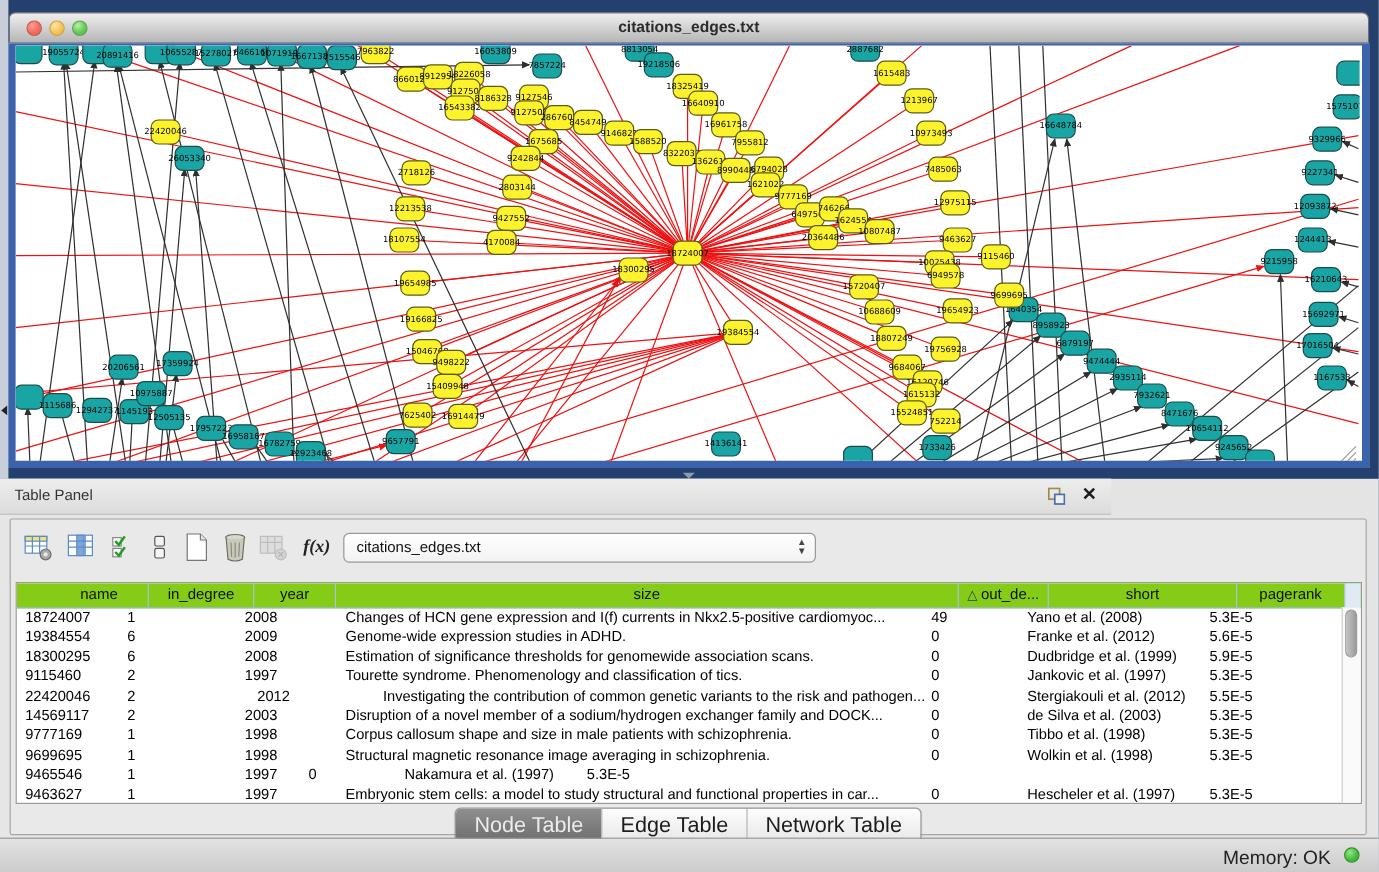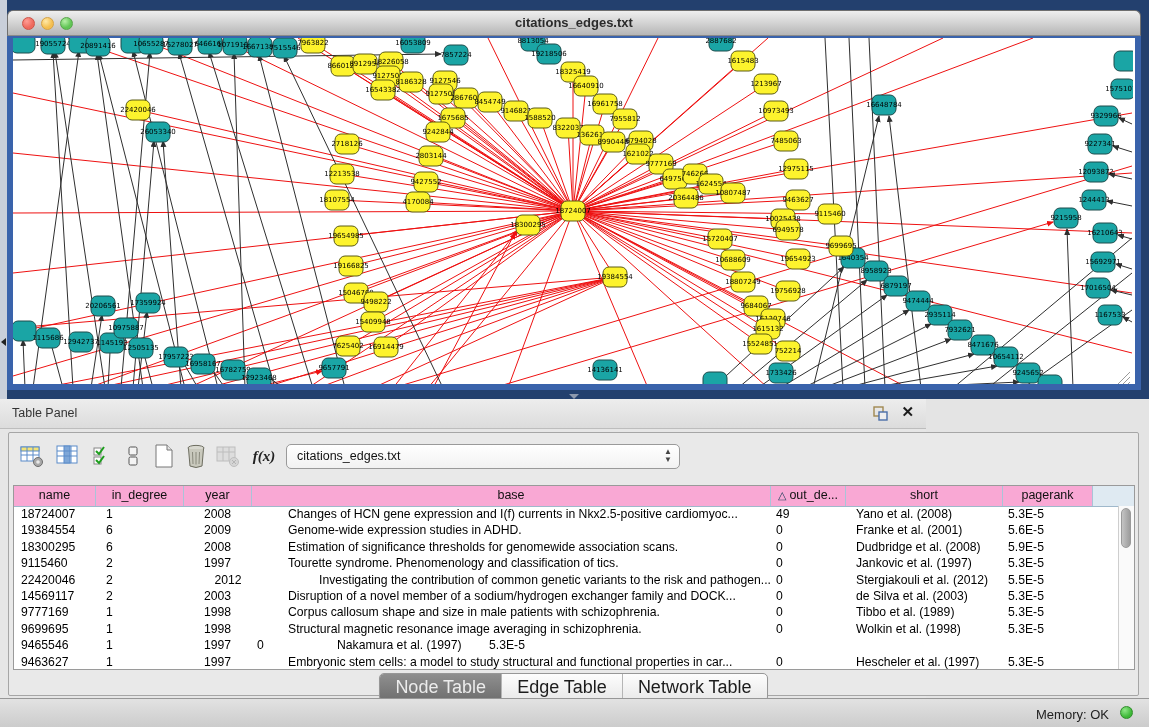--- a/index.html
+++ b/index.html
@@ -42,21 +42,21 @@
   .tbtn{position:absolute;top:8px;width:30px;height:30px;border:none;background:transparent;padding:2px;cursor:pointer;}
   .tbtn svg{display:block;}
   .fx{font-family:"Liberation Serif",serif;font-style:italic;font-weight:bold;font-size:15px;color:#222;}
   .dropdown{position:absolute;left:277px;top:11px;width:394px;height:25px;box-sizing:border-box;
     border:1px solid #9a9a9a;border-radius:5px;background:linear-gradient(#ffffff,#f2f2f2);
     font-size:12.5px;color:#111;line-height:23px;padding-left:10px;cursor:pointer;}
   .dd-arrows{position:absolute;right:7px;top:3px;font-size:8px;color:#444;line-height:8px;text-align:center;}
   
   #tbl{position:absolute;left:4px;top:52px;width:1122px;height:185px;background:#fff;
     border:1px solid #9a9a9a;box-sizing:border-box;overflow:hidden;}
-  #thead{display:flex;height:20px;background:#f9a8d4;border-bottom:1px solid #9fb8cb;}
+  #thead{display:flex;height:20px;background:#84cc16;border-bottom:1px solid #9fb8cb;padding-left:28px;}
   .th{box-sizing:border-box;border-right:1px solid #a9c4d8;font-size:12.5px;color:#111;
     text-align:center;line-height:19px;white-space:nowrap;overflow:hidden;cursor:pointer;}
   .th .sortmark{color:#24425e;font-size:11px;margin-right:3px;}
   .th.blank{border-right:none;background:#dfeaf2;flex:1;}
   #tbody{position:absolute;left:0;top:20px;right:16px;bottom:0;overflow:hidden;}
   .trow{display:flex;height:16.4px;cursor:default;}
   .td{box-sizing:border-box;font-size:12.2px;color:#000;white-space:nowrap;overflow:hidden;line-height:16px;}
   
   #vscroll{position:absolute;right:0;top:20px;bottom:0;width:15px;background:#fafafa;border-left:1px solid #cecece;}
   #vthumb{position:absolute;left:2px;top:2px;width:10px;height:40px;border-radius:6px;
@@ -65,21 +65,21 @@
   #tabs{position:absolute;left:0;right:0;top:240px;text-align:center;}
   .seg{display:inline-flex;border:1px solid #979797;border-radius:5px;overflow:hidden;
     background:linear-gradient(#fdfdfd,#e8e8e8);box-shadow:0 1px 1px rgba(0,0,0,.15);}
   .seg button{border:none;background:transparent;font-size:18px;padding:3px 15px;color:#1c1c1c;
     font-family:"Liberation Sans",sans-serif;border-left:1px solid #b5b5b5;cursor:pointer;}
   .seg button:first-child{border-left:none;}
   .seg button.active{background:linear-gradient(#8f8f8f,#6e6e6e);color:#ececec;}
   
   #statusbar{position:absolute;left:0;top:698px;width:1149px;height:29px;
     background:linear-gradient(#e2e2e2,#cbcbcb);border-top:1px solid #979797;}
-  #memlabel{position:absolute;right:40px;top:8px;font-size:13px;color:#222;}
+  #memlabel{position:absolute;right:40px;top:8px;font-size:16px;color:#222;}
   #memdot{position:absolute;right:16px;top:7px;width:13px;height:13px;border-radius:50%;
     background:radial-gradient(circle at 35% 30%,#8fe787,#3cb736 65%);border:1px solid #2f8d2a;box-sizing:border-box;cursor:pointer;}
 </style>
 </head>
 <body>
 
 <div id="desktop">
   <div id="leftstrip">
     <div id="collapse-arrow"></div>
   </div>
@@ -834,21 +834,21 @@
     <div class="dropdown">
       <span>citations_edges.txt</span>
       <span class="dd-arrows">▲<br>▼</span>
     </div>
 
     <div id="tbl">
       <div id="thead">
           <div class="th" style="width: 82px;">name</div>
           <div class="th" style="width: 88px;">in_degree</div>
           <div class="th" style="width: 68px;">year</div>
-          <div class="th" style="width: 519px;">base</div>
+          <div class="th" style="width: 519px;">size</div>
           <div class="th" style="width: 75px;"><span class="sortmark">△</span>out_de...</div>
           <div class="th" style="width: 157px;">short</div>
           <div class="th" style="width: 90px;">pagerank</div>
           <div class="th blank"></div>
         </div>
       <div id="tbody">
           <div class="trow">
             <div class="td" style="width: 82px; padding-left: 7px;">18724007</div>
             <div class="td" style="width: 88px; padding-left: 10px;">1</div>
             <div class="td" style="width: 68px; padding-left: 20px;">2008</div>
@@ -856,30 +856,30 @@
             <div class="td" style="width: 75px; padding-left: 5px;">49</div>
             <div class="td" style="width: 157px; padding-left: 10px;">Yano et al. (2008)</div>
             <div class="td" style="width: 90px; padding-left: 5px;">5.3E-5</div>
           </div>
           <div class="trow">
             <div class="td" style="width: 82px; padding-left: 7px;">19384554</div>
             <div class="td" style="width: 88px; padding-left: 10px;">6</div>
             <div class="td" style="width: 68px; padding-left: 20px;">2009</div>
             <div class="td" style="width: 519px; padding-left: 36px;">Genome-wide expression studies in ADHD.</div>
             <div class="td" style="width: 75px; padding-left: 5px;">0</div>
-            <div class="td" style="width: 157px; padding-left: 10px;">Franke et al. (2001)</div>
+            <div class="td" style="width: 157px; padding-left: 10px;">Franke et al. (2012)</div>
             <div class="td" style="width: 90px; padding-left: 5px;">5.6E-5</div>
           </div>
           <div class="trow">
             <div class="td" style="width: 82px; padding-left: 7px;">18300295</div>
             <div class="td" style="width: 88px; padding-left: 10px;">6</div>
             <div class="td" style="width: 68px; padding-left: 20px;">2008</div>
             <div class="td" style="width: 519px; padding-left: 36px;">Estimation of significance thresholds for genomewide association scans.</div>
             <div class="td" style="width: 75px; padding-left: 5px;">0</div>
-            <div class="td" style="width: 157px; padding-left: 10px;">Dudbridge et al. (2008)</div>
+            <div class="td" style="width: 157px; padding-left: 10px;">Dudbridge et al. (1999)</div>
             <div class="td" style="width: 90px; padding-left: 5px;">5.9E-5</div>
           </div>
           <div class="trow">
             <div class="td" style="width: 82px; padding-left: 7px;">9115460</div>
             <div class="td" style="width: 88px; padding-left: 10px;">2</div>
             <div class="td" style="width: 68px; padding-left: 20px;">1997</div>
             <div class="td" style="width: 519px; padding-left: 36px;">Tourette syndrome. Phenomenology and classification of tics.</div>
             <div class="td" style="width: 75px; padding-left: 5px;">0</div>
             <div class="td" style="width: 157px; padding-left: 10px;">Jankovic et al. (1997)</div>
             <div class="td" style="width: 90px; padding-left: 5px;">5.3E-5</div>
@@ -901,21 +901,21 @@
             <div class="td" style="width: 75px; padding-left: 5px;">0</div>
             <div class="td" style="width: 157px; padding-left: 10px;">de Silva et al. (2003)</div>
             <div class="td" style="width: 90px; padding-left: 5px;">5.3E-5</div>
           </div>
           <div class="trow">
             <div class="td" style="width: 82px; padding-left: 7px;">9777169</div>
             <div class="td" style="width: 88px; padding-left: 10px;">1</div>
             <div class="td" style="width: 68px; padding-left: 20px;">1998</div>
             <div class="td" style="width: 519px; padding-left: 36px;">Corpus callosum shape and size in male patients with schizophrenia.</div>
             <div class="td" style="width: 75px; padding-left: 5px;">0</div>
-            <div class="td" style="width: 157px; padding-left: 10px;">Tibbo et al. (1989)</div>
+            <div class="td" style="width: 157px; padding-left: 10px;">Tibbo et al. (1998)</div>
             <div class="td" style="width: 90px; padding-left: 5px;">5.3E-5</div>
           </div>
           <div class="trow">
             <div class="td" style="width: 82px; padding-left: 7px;">9699695</div>
             <div class="td" style="width: 88px; padding-left: 10px;">1</div>
             <div class="td" style="width: 68px; padding-left: 20px;">1998</div>
             <div class="td" style="width: 519px; padding-left: 36px;">Structural magnetic resonance image averaging in schizophrenia.</div>
             <div class="td" style="width: 75px; padding-left: 5px;">0</div>
             <div class="td" style="width: 157px; padding-left: 10px;">Wolkin et al. (1998)</div>
             <div class="td" style="width: 90px; padding-left: 5px;">5.3E-5</div>

